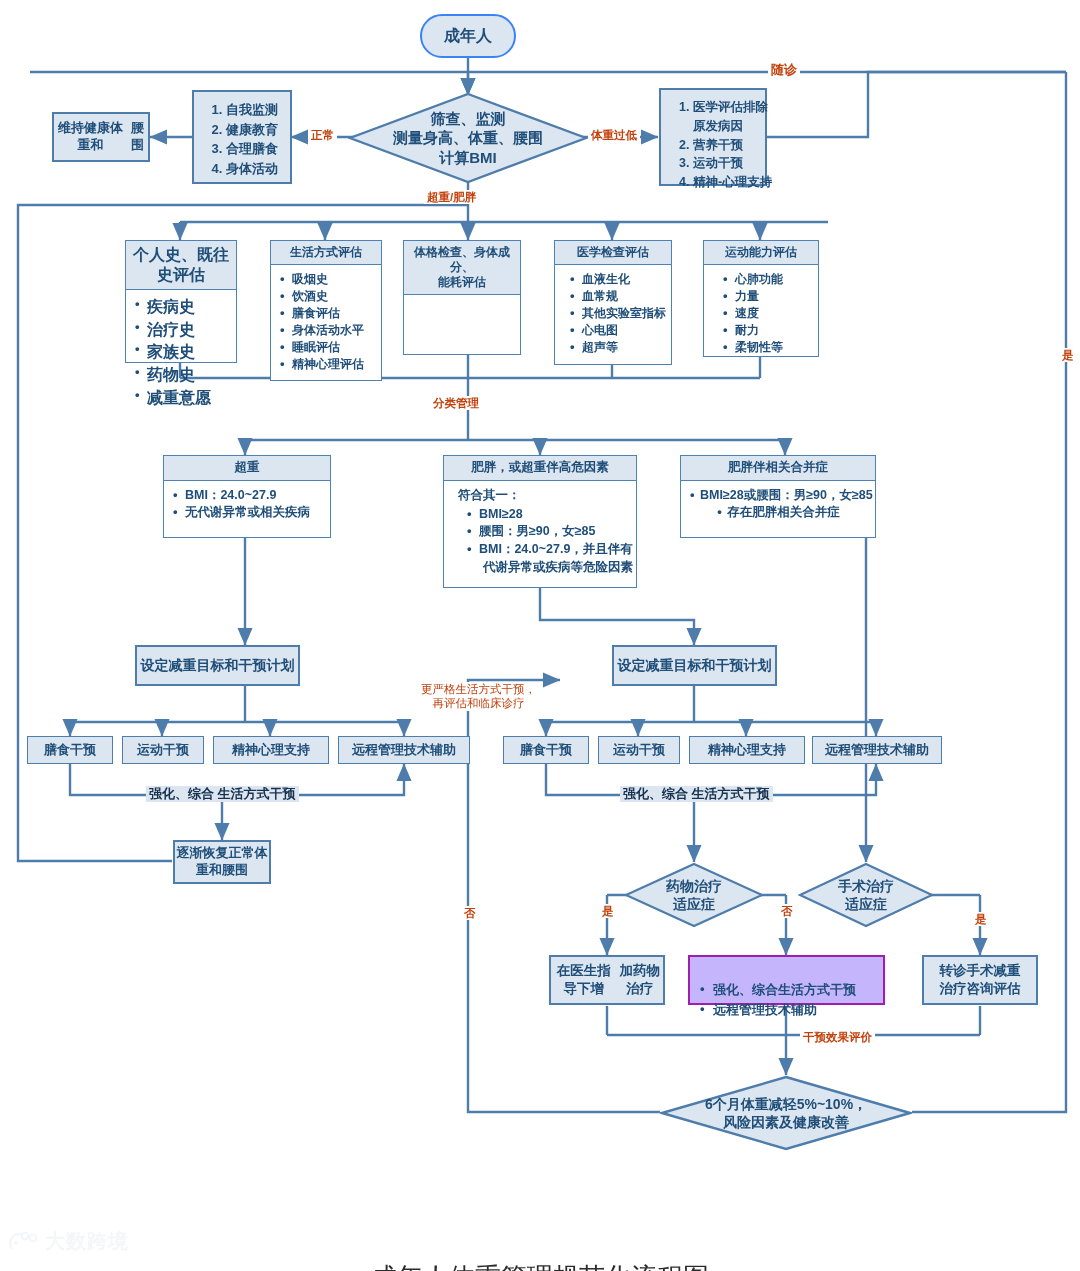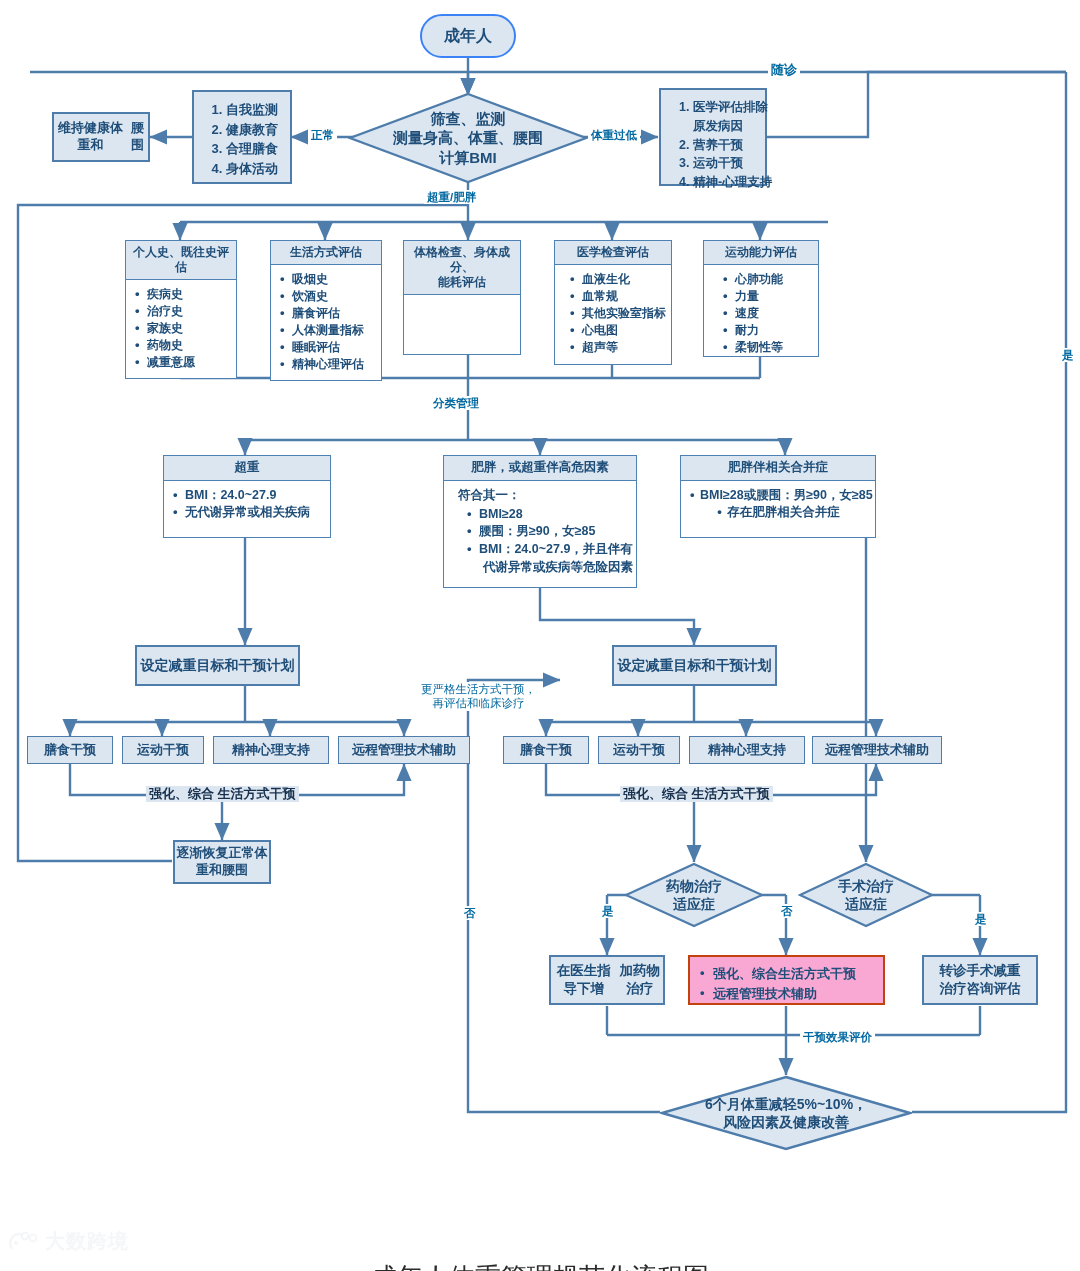--- a/index.html
+++ b/index.html
@@ -15,37 +15,37 @@
   .card .bd{padding:6px 8px;}
   .card ul{margin:0;padding:0;list-style:none;}
   .card li{position:relative;padding-left:13px;line-height:1.42;white-space:nowrap;}
   .card li:before{content:"\2022";position:absolute;left:1px;top:-1px;font-size:13px;}
 
   
   .bx{background:#DCE6F1;border:2px solid #4E7CAB;display:flex;align-items:center;
       justify-content:center;text-align:center;line-height:1.3;}
   .bx.thin{border-width:1.5px;}
 
-  .bxlist{background:#f9a8d4;border:2px solid #c2410c;padding:7px 10px;}
+  .bxlist{background:#c4b5fd;border:2px solid #a21caf;padding:23px 10px;}
   .bxlist ul{margin:0;padding:0;list-style:none;}
   .bxlist li{position:relative;padding-left:13px;line-height:1.5;white-space:nowrap;}
   .bxlist li:before{content:"\2022";position:absolute;left:0;top:-1px;font-size:13px;}
 
   .ol{background:#DCE6F1;border:2px solid #4E7CAB;padding:8px 10px 8px 14px;}
   .ol ol{margin:0;padding-left:18px;}
   .ol li{line-height:1.5;white-space:nowrap;}
 
   .term{background:#DCE6F1;border:2px solid #3b82f6;border-radius:22px;
         display:flex;align-items:center;justify-content:center;}
 
   .diamond{display:flex;align-items:center;justify-content:center;text-align:center;}
   .diamond .dtxt{position:relative;z-index:2;line-height:1.3;}
   .diamond svg.dshape{position:absolute;left:0;top:0;z-index:1;}
 
-  .lbl{position:absolute;color:#0369a1;font-size:11.5px;font-weight:bold;
+  .lbl{position:absolute;color:#c2410c;font-size:11.5px;font-weight:bold;
        background:#ffffff;padding:0 3px;white-space:nowrap;line-height:1.25;}
   .lbl.hl{background:#DCE6F1;color:#16304d;font-size:13px;}
   .lbl.big{font-size:13px;}
 
   .title{position:absolute;left:0;top:1260px;width:1080px;text-align:center;
          font-family:"Liberation Serif","DejaVu Serif",serif;font-size:26px;color:#2b2b2b;}
 
   .wm{position:absolute;left:8px;top:1228px;display:flex;align-items:center;gap:7px;
       opacity:.55;}
   .wm .wmtxt{font-size:20px;font-weight:bold;color:#eceff1;letter-spacing:1px;}
@@ -186,41 +186,41 @@
       <li>
         <span>医学评估排除</span><br>
         <span>原发病因</span>
       </li>
       <li>营养干预</li>
       <li>运动干预</li>
       <li>精神-心理支持</li>
     </ol>
   </div>
 
-  <div class="node card" style="left:125px;top:240px;width:112px;height:139px;font-size:12px;">
+  <div class="node card" style="left:125px;top:240px;width:112px;height:123px;font-size:16px;">
     <div class="hd">个人史、既往史评估</div>
     <div class="bd">
         <ul>
       <li>疾病史</li>
       <li>治疗史</li>
       <li>家族史</li>
       <li>药物史</li>
       <li>减重意愿</li>
     </ul>
       </div>
   </div>
 
   <div class="node card" style="left:270px;top:240px;width:112px;height:141px;font-size:12px;">
     <div class="hd">生活方式评估</div>
     <div class="bd">
         <ul>
       <li>吸烟史</li>
       <li>饮酒史</li>
       <li>膳食评估</li>
-      <li>人体测量指标</li>
+      <li>身体活动水平</li>
       <li>睡眠评估</li>
       <li>精神心理评估</li>
     </ul>
       </div>
   </div>
 
   <div class="node card" style="left:403px;top:240px;width:118px;height:115px;font-size:12px;">
     <div class="hd">
       <div>体格检查、身体成分、</div>
       <div>能耗评估</div>

